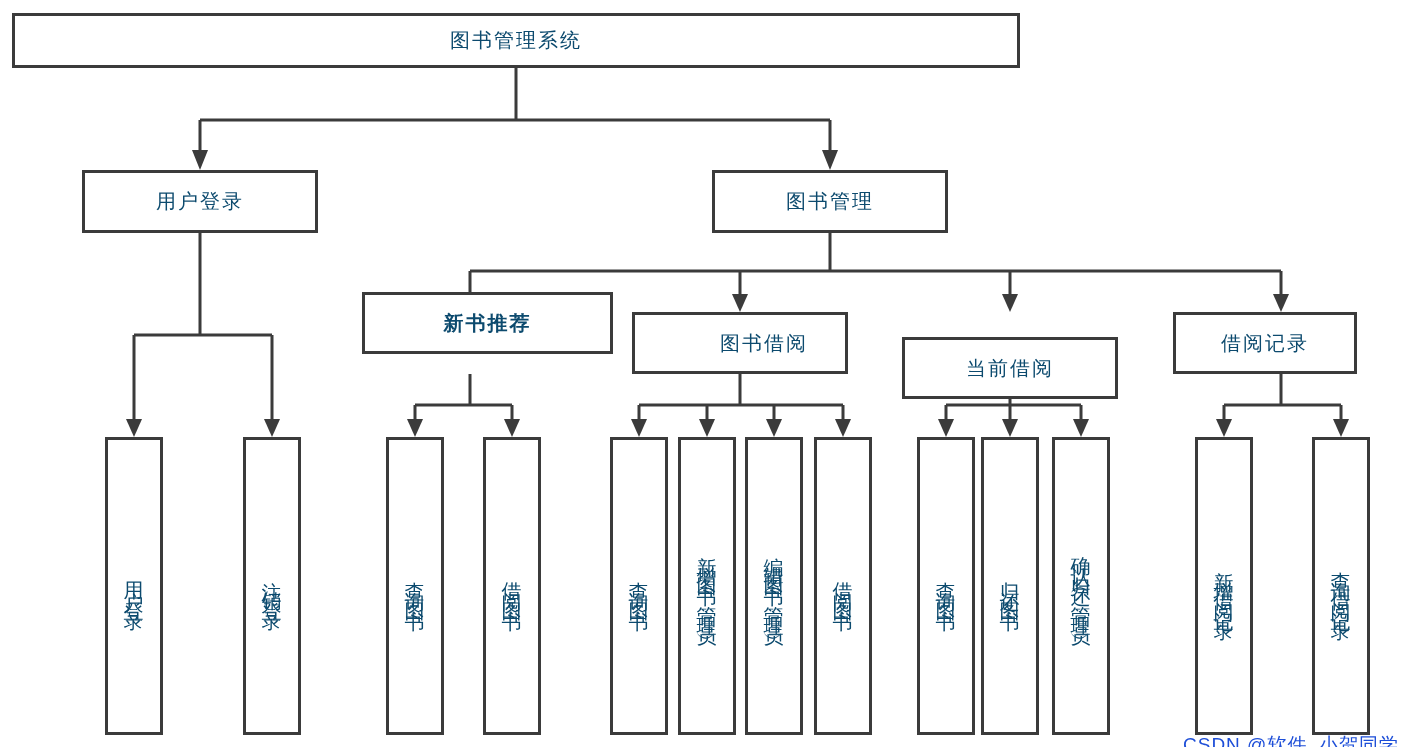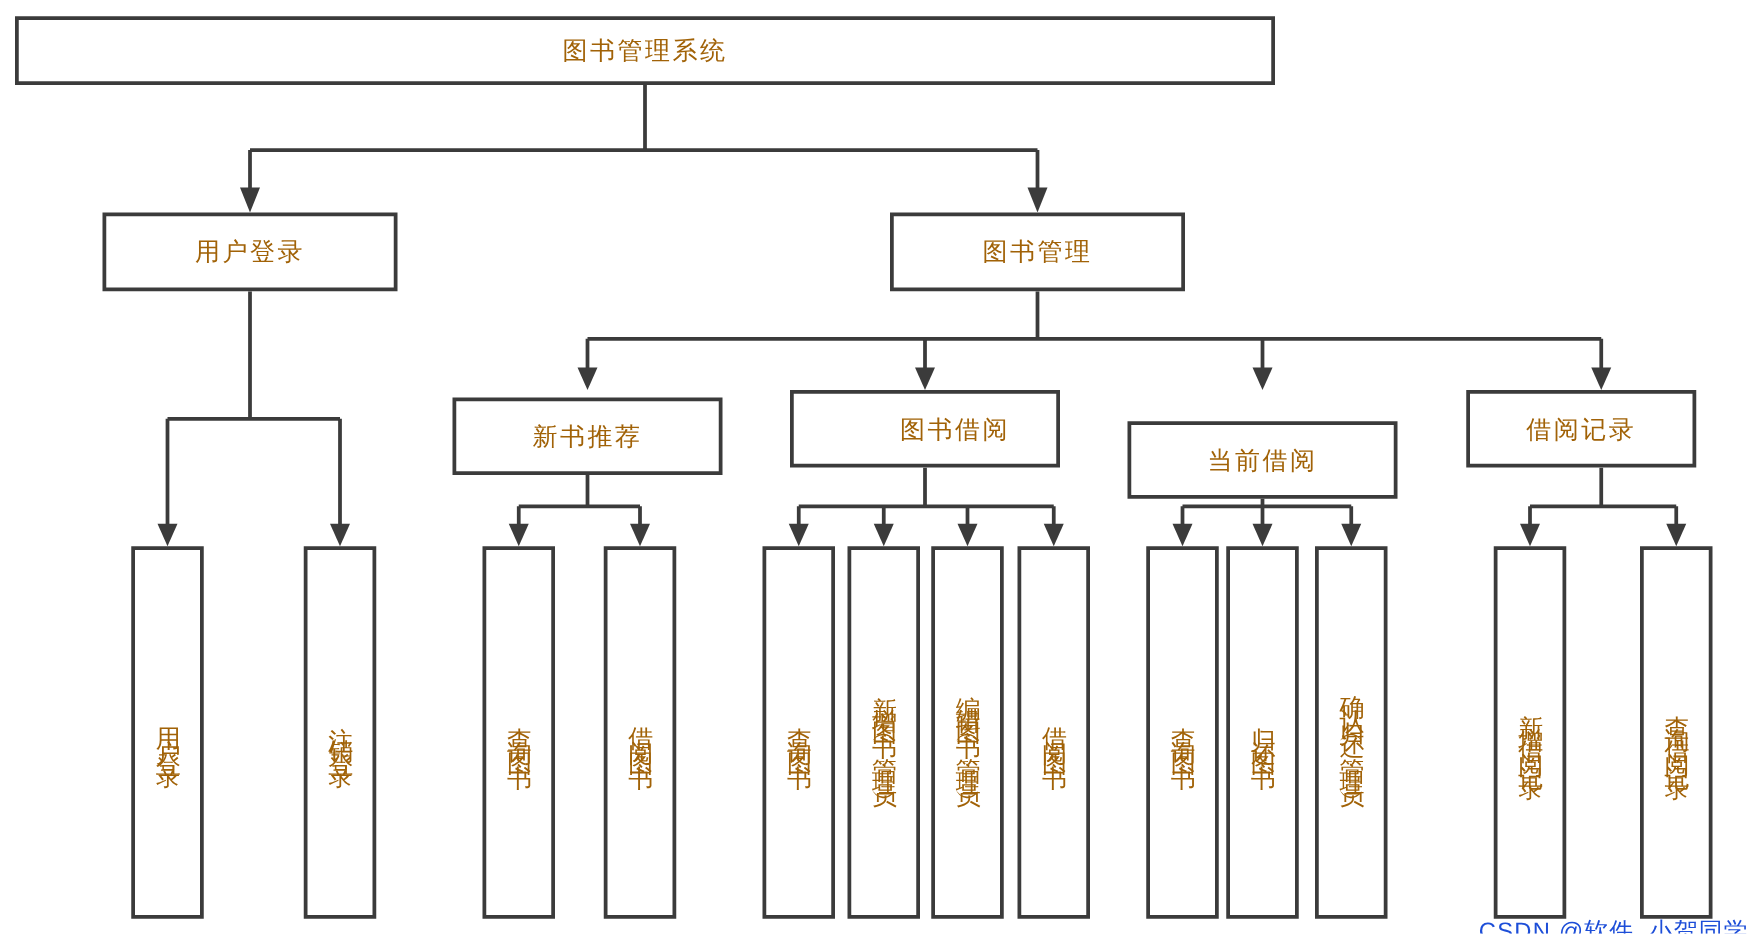--- a/index.html
+++ b/index.html
@@ -22,21 +22,21 @@
     z-index: 1;
   }
   .node {
     position: absolute;
     box-sizing: border-box;
     background: #ffffff;
     border: 3px solid #3b3b3b;
     display: flex;
     align-items: center;
     justify-content: center;
-    color: #a16207;
+    color: #0c4a6e;
     font-size: 20px;
     letter-spacing: 2px;
     z-index: 2;
   }
   .node.leaf {
     top: 437px;
     width: 58px;
     height: 298px;
   }
   .node.leaf span {
@@ -54,21 +54,21 @@
     font-size: 19px;
     color: #1d4ed8;
     letter-spacing: 1px;
     z-index: 3;
     white-space: nowrap;
   }
   
   .n-root   { left: 12px;   top: 13px;  width: 1008px; height: 55px; }
   .n-l2-a   { left: 82px;   top: 170px; width: 236px;  height: 63px; }
   .n-l2-b   { left: 712px;  top: 170px; width: 236px;  height: 63px; justify-content: center; }
-  .n-l3-a   { left: 362px;  top: 318px; width: 216px;  height: 62px; }
+  .n-l3-a   { left: 362px;  top: 292px; width: 251px;  height: 62px; font-weight: bold; }
   .n-l3-b   { left: 632px;  top: 312px; width: 216px;  height: 62px; padding-left: 48px; }
   .n-l3-c   { left: 902px;  top: 312px; width: 216px;  height: 62px; margin-top: 25px; }
   .n-l3-d   { left: 1173px; top: 312px; width: 184px;  height: 62px; }
   .lf-a1 { left: 105px; }  .lf-a2 { left: 243px; }
   .lf-b1 { left: 386px; }  .lf-b2 { left: 483px; }
   .lf-c1 { left: 610px; }  .lf-c2 { left: 678px; }  .lf-c3 { left: 745px; }  .lf-c4 { left: 814px; }
   .lf-d1 { left: 917px; }  .lf-d2 { left: 981px; }  .lf-d3 { left: 1052px; }
   .lf-e1 { left: 1195px; } .lf-e2 { left: 1312px; }
 </style>
 </head>

